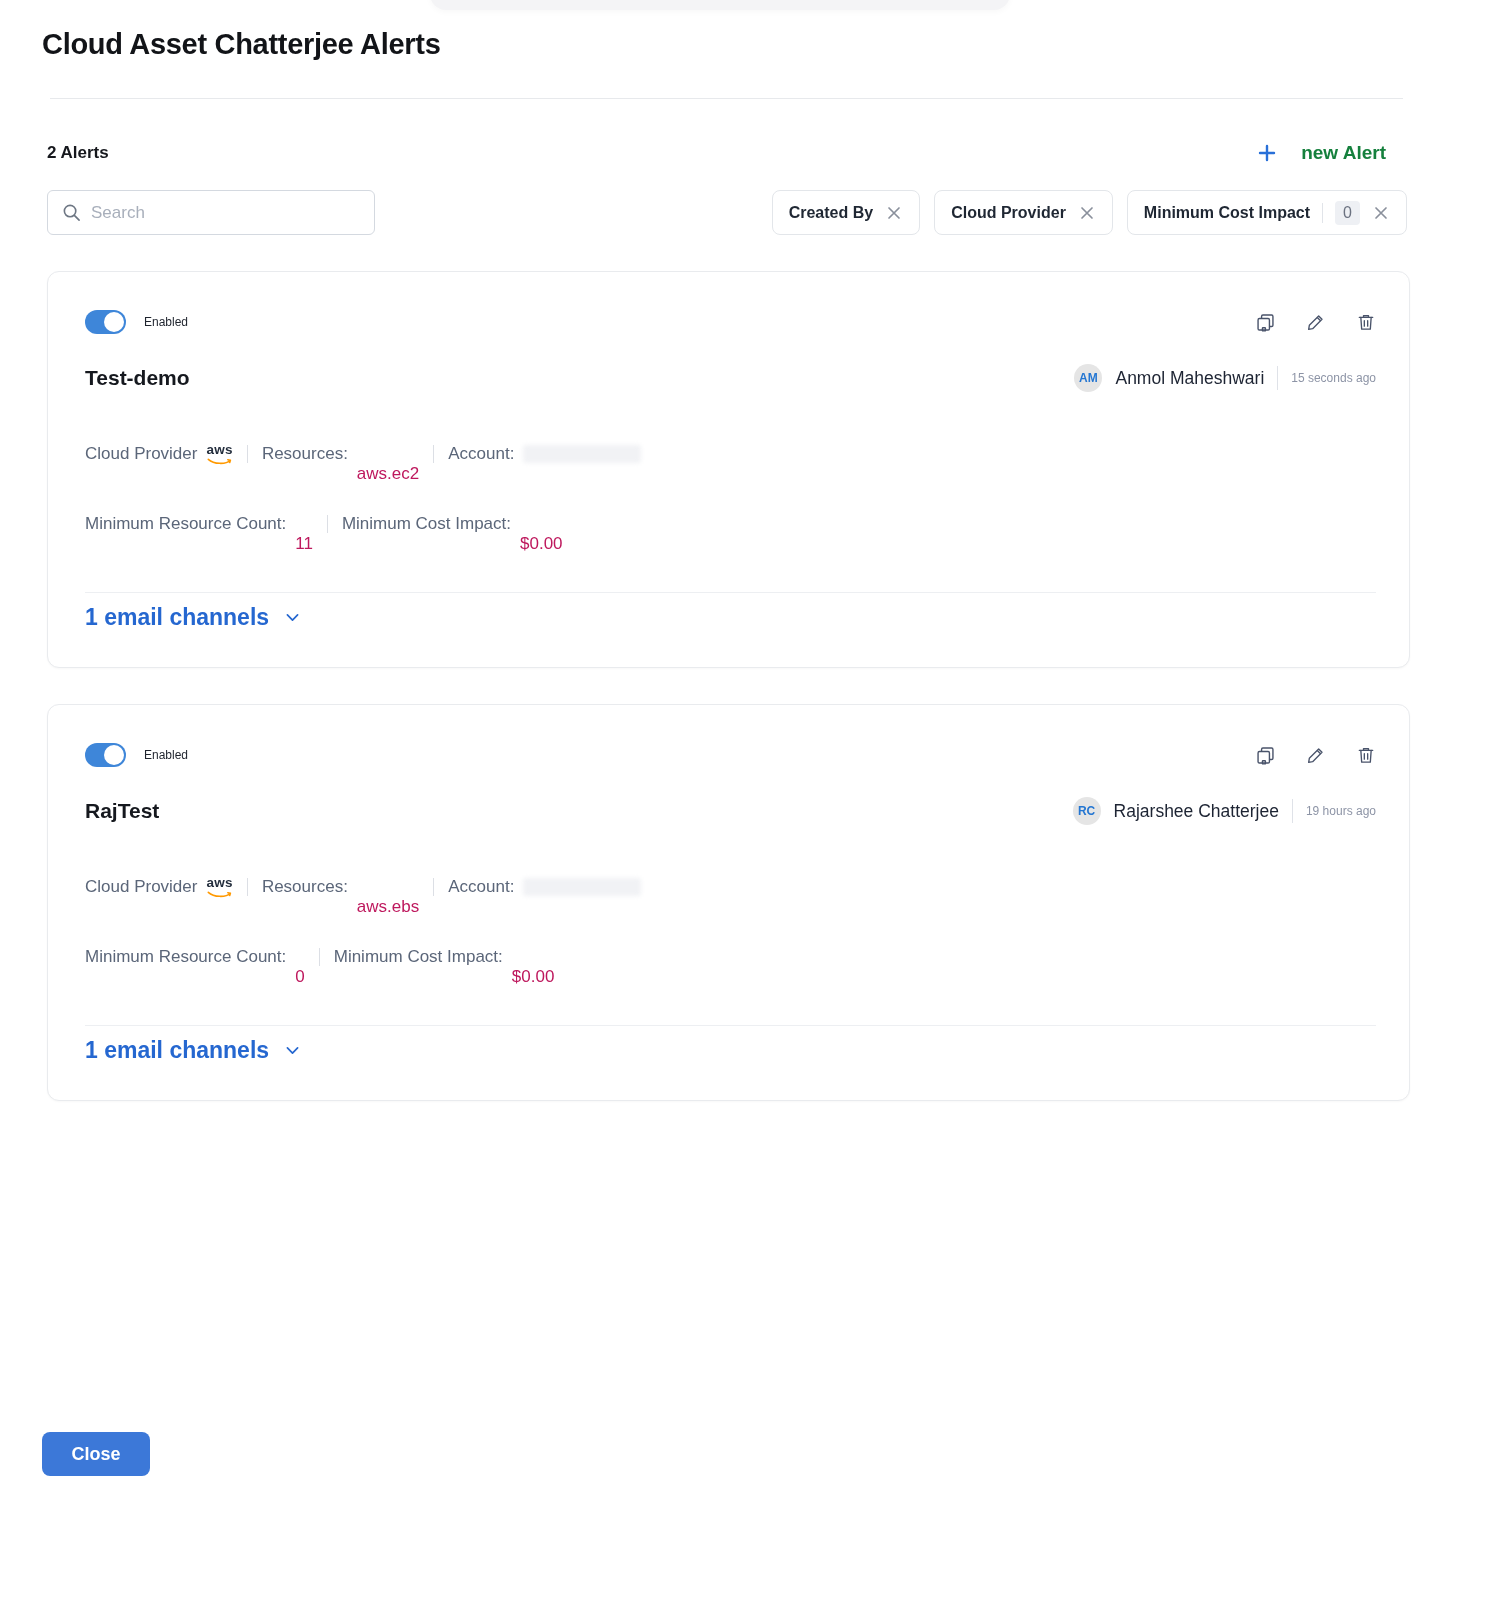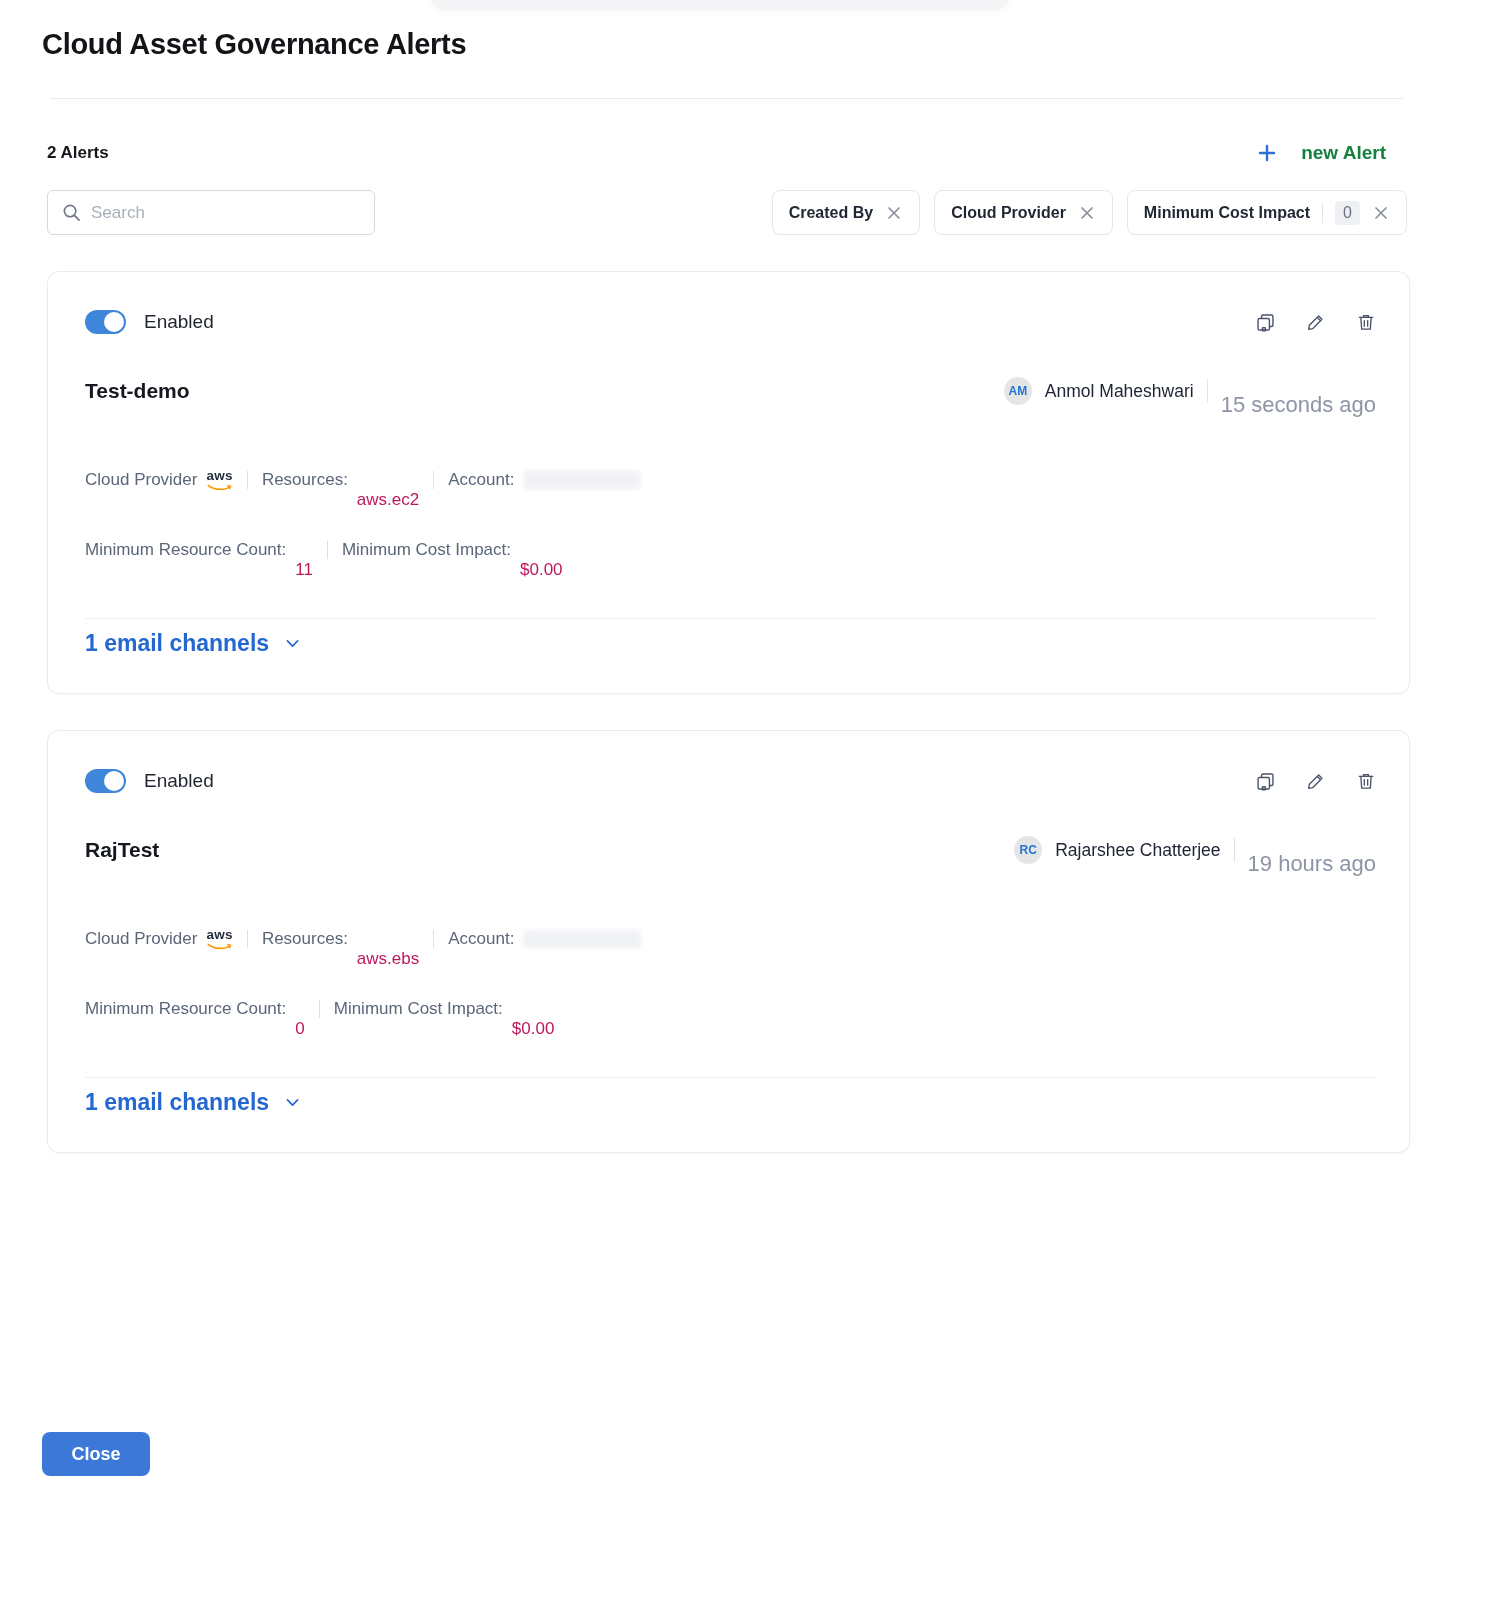--- a/index.html
+++ b/index.html
@@ -78,40 +78,40 @@
   .card-row-top { display:flex; justify-content:space-between; align-items:center; }
   .toggle-wrap { display:flex; align-items:center; gap:18px; }
   .toggle {
     width:41px; height:24px; border-radius:12px; background:#3e86d9;
     position:relative; border:none; cursor:pointer; flex:none;
   }
   .toggle .knob {
     position:absolute; top:2px; right:2px; width:20px; height:20px;
     border-radius:50%; background:#fff;
   }
-  .toggle-label { font-size:19px; color:#1f242e; }
+  .toggle-label { font-size:12px; color:#1f242e; }
   .card-actions { display:flex; align-items:center; gap:30px; }
   .icon-btn {
     background:none; border:none; cursor:pointer; padding:0;
     color:#49536a; display:flex; align-items:center;
   }
 
   .card-row-title {
     margin-top:30px; display:flex; justify-content:space-between; align-items:center;
   }
   .alert-name { font-size:21px; font-weight:700; color:#15181e; }
   .author-wrap { display:flex; align-items:center; gap:13px; }
   .avatar {
     width:28px; height:28px; border-radius:50%; background:#e5e5e5;
     color:#2476d2; font-size:12px; font-weight:700;
     display:flex; align-items:center; justify-content:center; flex:none;
   }
   .author-name { font-size:17.5px; color:#1d2433; }
   .v-sep { width:1px; height:24px; background:#dfe2e8; }
-  .updated-at { font-size:22px; color:#8d94a6;margin-top:28px; }
+  .updated-at { font-size:12px; color:#8d94a6; }
 
   .meta-row {
     display:flex; align-items:center; gap:14px;
     font-size:17px; color:#5b6679; margin-top:10px;
   }
   .meta-row.first { margin-top:32px; }
   .meta-label { color:#5b6679; }
   .meta-value { color:#be185d;margin-top:40px; }
   .meta-sep { width:1px; height:18px; background:#dcdfe5; }
   .meta-group { display:flex; align-items:center; gap:9px; }
@@ -139,21 +139,21 @@
     width:108px; height:44px;
     background:#3c78d8; border:none; border-radius:8px; cursor:pointer;
     color:#ffffff; font-family:inherit; font-size:18px; font-weight:700;
   }
 </style>
 </head>
 <body>
 
 <div class="top-ghost"></div>
 
-<h1 class="page-title">Cloud Asset Governance Alerts</h1>
+<h1 class="page-title">Cloud Asset Chatterjee Alerts</h1>
 <hr class="title-divider">
 
 <div class="toolbar-row">
   <div class="alerts-count">2 Alerts</div>
   <button class="new-alert-btn">
     <svg width="18" height="18" viewBox="0 0 18 18">
         <path d="M9 2v14M2 9h14" stroke="#2970d8" stroke-width="2.4" stroke-linecap="round"></path>
       </svg>
     <span>new Alert</span>
   </button>

